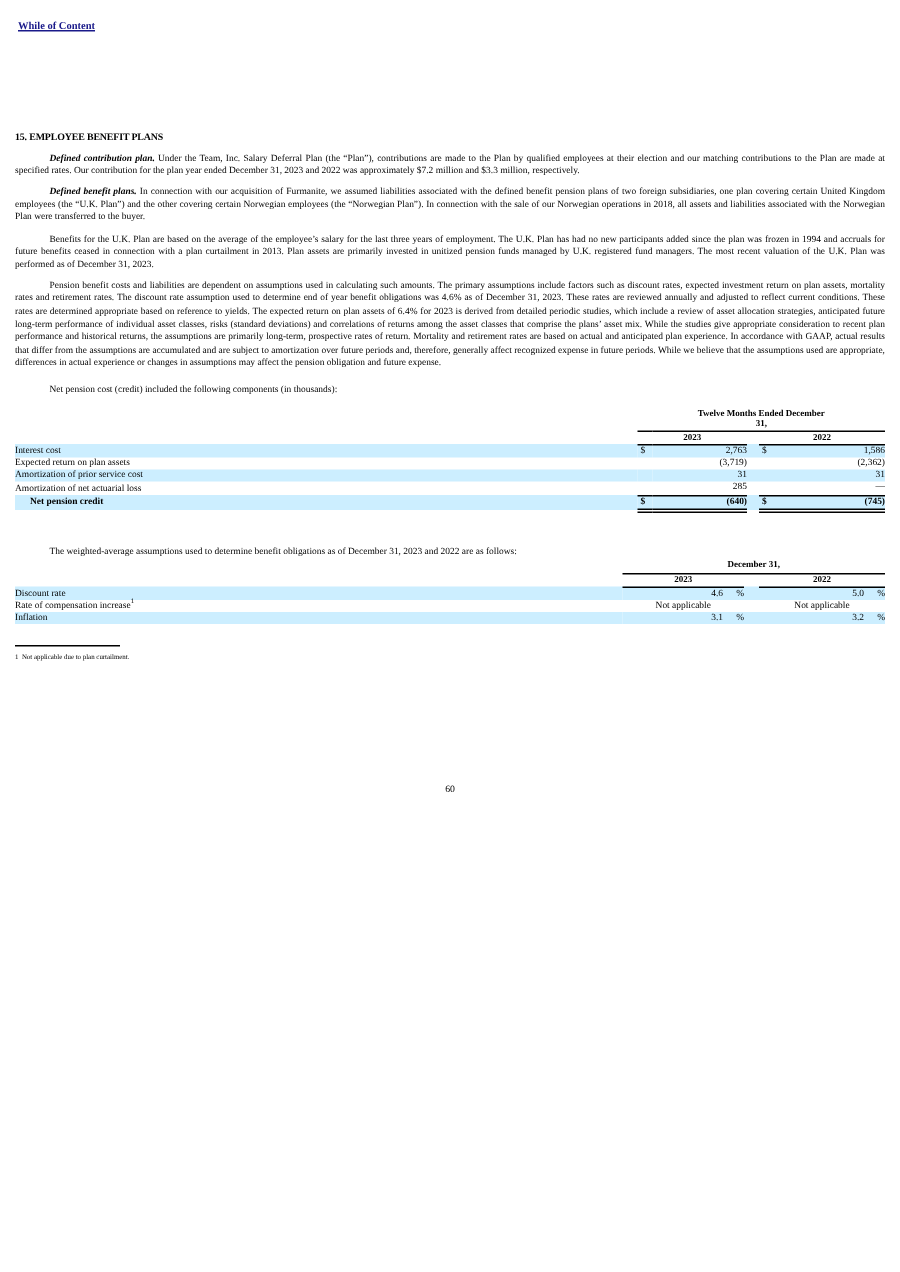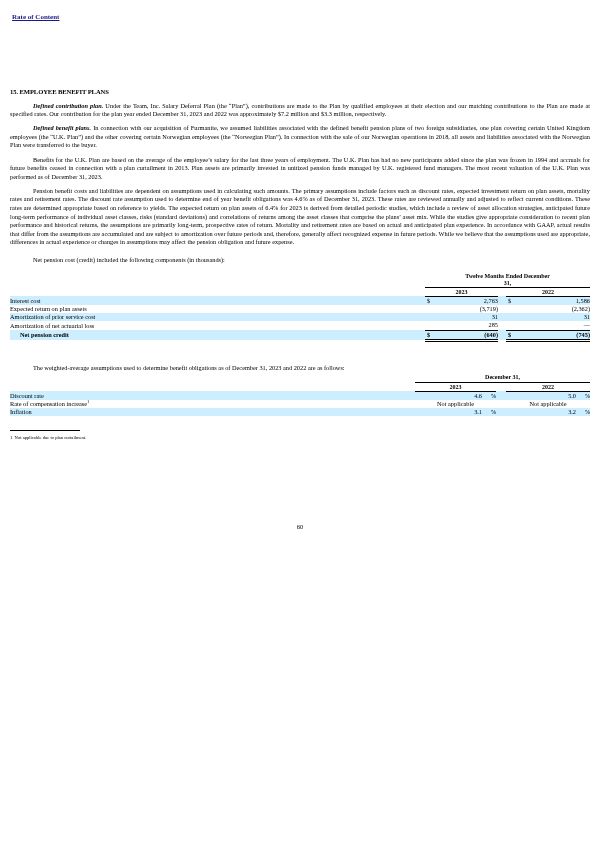--- a/index.html
+++ b/index.html
@@ -21,21 +21,21 @@
   .cur { text-align: left; padding-left: 2px; }
   .bold { font-weight: bold; }
   .foot-rule { width: 70px; border-top: 1px solid #000; margin-top: 14px; }
   .foot { font-size: 4.6px; margin-top: 3px; }
   .pagenum { position: absolute; left: 0; width: 600px; top: 523px; text-align: center; font-size: 6.5px; }
   sup { font-size: 4.5px; vertical-align: super; line-height: 0; }
 </style>
 </head>
 <body>
 
-<a class="toc">Rate of Content</a>
+<a class="toc">While of Content</a>
 
 <div class="page">
   <div class="h15">15. EMPLOYEE BENEFIT PLANS</div>
 
   <p><span class="bi">Defined contribution plan.</span><span> Under the Team, Inc. Salary Deferral Plan (the “Plan”), contributions are made to the Plan by qualified employees at their election and our matching contributions to the Plan are made at specified rates. Our contribution for the plan year ended December 31, 2023 and 2022 was approximately $7.2 million and $3.3 million, respectively.</span></p>
   <p><span class="bi">Defined benefit plans.</span><span> In connection with our acquisition of Furmanite, we assumed liabilities associated with the defined benefit pension plans of two foreign subsidiaries, one plan covering certain United Kingdom employees (the “U.K. Plan”) and the other covering certain Norwegian employees (the “Norwegian Plan”). In connection with the sale of our Norwegian operations in 2018, all assets and liabilities associated with the Norwegian Plan were transferred to the buyer.</span></p>
   <p>Benefits for the U.K. Plan are based on the average of the employee’s salary for the last three years of employment. The U.K. Plan has had no new participants added since the plan was frozen in 1994 and accruals for future benefits ceased in connection with a plan curtailment in 2013. Plan assets are primarily invested in unitized pension funds managed by U.K. registered fund managers. The most recent valuation of the U.K. Plan was performed as of December 31, 2023.</p>
   <p>Pension benefit costs and liabilities are dependent on assumptions used in calculating such amounts. The primary assumptions include factors such as discount rates, expected investment return on plan assets, mortality rates and retirement rates. The discount rate assumption used to determine end of year benefit obligations was 4.6% as of December 31, 2023. These rates are reviewed annually and adjusted to reflect current conditions. These rates are determined appropriate based on reference to yields. The expected return on plan assets of 6.4% for 2023 is derived from detailed periodic studies, which include a review of asset allocation strategies, anticipated future long-term performance of individual asset classes, risks (standard deviations) and correlations of returns among the asset classes that comprise the plans’ asset mix. While the studies give appropriate consideration to recent plan performance and historical returns, the assumptions are primarily long-term, prospective rates of return. Mortality and retirement rates are based on actual and anticipated plan experience. In accordance with GAAP, actual results that differ from the assumptions are accumulated and are subject to amortization over future periods and, therefore, generally affect recognized expense in future periods. While we believe that the assumptions used are appropriate, differences in actual experience or changes in assumptions may affect the pension obligation and future expense.</p>
   <p style="margin-top:9px;margin-bottom:8px;">Net pension cost (credit) included the following components (in thousands):</p>
 

